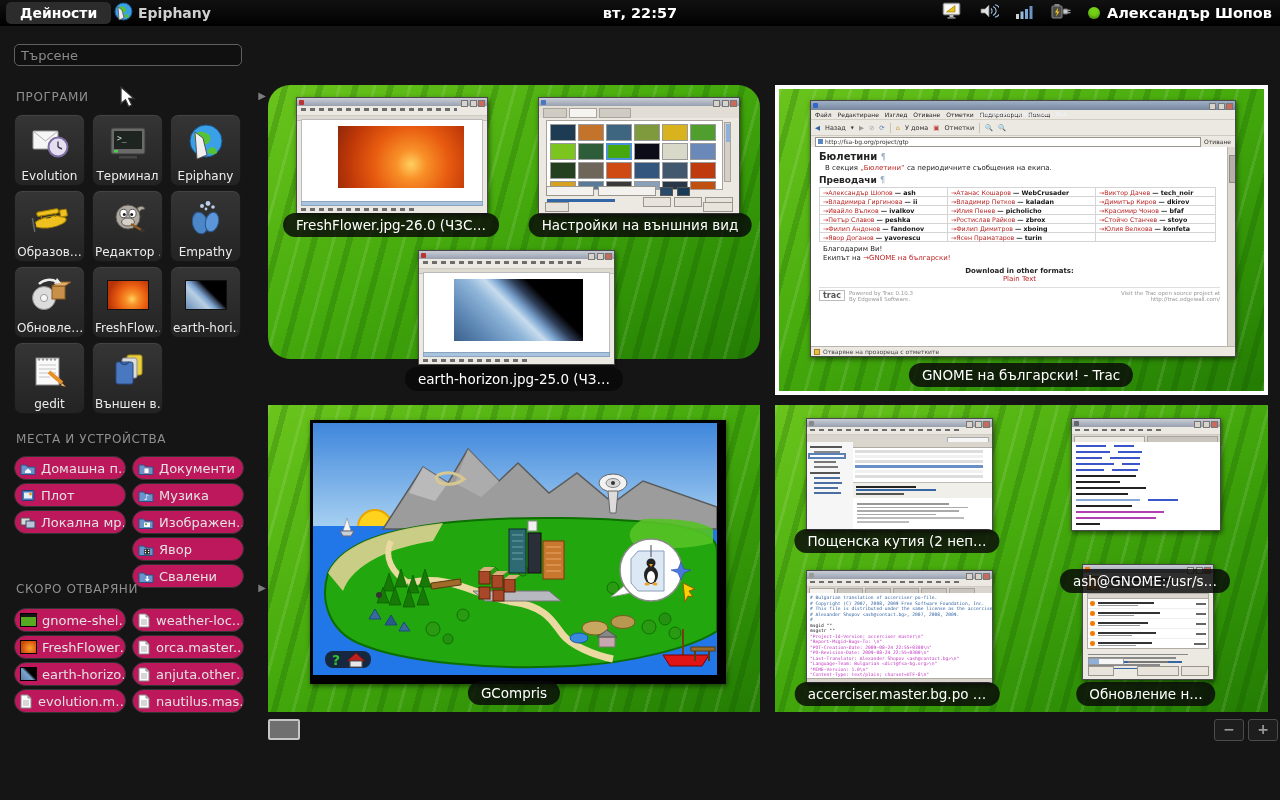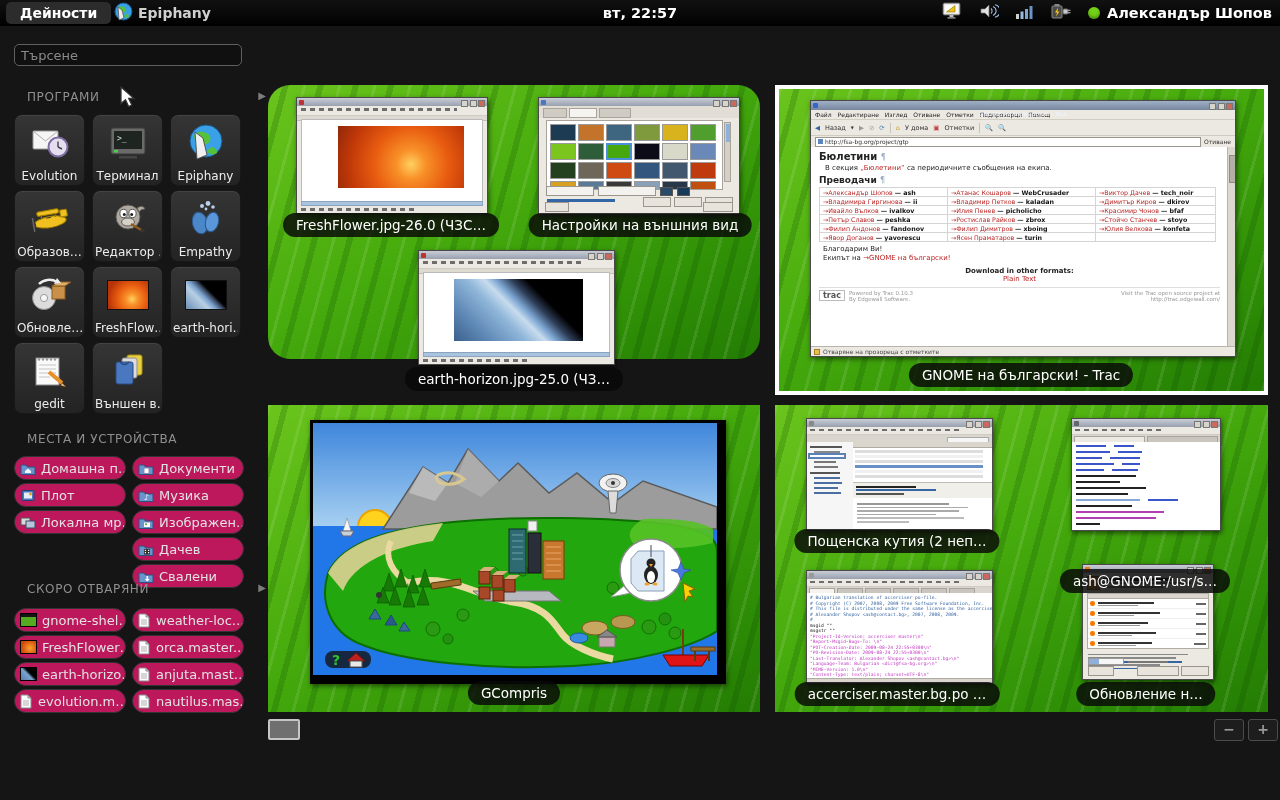--- a/index.html
+++ b/index.html
@@ -14,21 +14,21 @@
   .tb-clock{position:absolute;left:560px;width:160px;top:0;height:26px;line-height:26px;text-align:center;
     color:#fff;font-weight:bold;font-size:14.5px;}
   .tb-tray{position:absolute;right:8px;top:0;height:26px;display:flex;align-items:center;gap:17px;}
   .tb-user{display:flex;align-items:center;gap:7px;color:#fff;font-weight:bold;font-size:14.5px;}
   .presence-dot{width:12px;height:12px;border-radius:50%;background:#73d216;box-shadow:inset 0 -2px 3px rgba(0,0,0,.3);}
   
   #sidebar{position:absolute;left:0;top:26px;width:256px;height:774px;padding-left:28px;}
   #search{position:absolute;left:14px;top:18px;width:214px;height:20px;background:#101010;border:1px solid #5f5f5f;
     border-radius:5px;color:#bdbdbd;font-size:13px;padding:0 6px;outline:none;font-family:inherit;}
   #search::placeholder{color:#8a8a8a;}
-  .sb-header{position:absolute;left:16px;color:#8f8f8f;font-size:12px;letter-spacing:.6px;margin-left:11px;}
+  .sb-header{position:absolute;left:16px;color:#8f8f8f;font-size:12px;letter-spacing:.6px;}
   .sb-arrow{position:absolute;right:18px;color:#7d7d7d;font-size:10px;}
   .appgrid{position:absolute;left:14px;top:88px;width:228px;display:grid;grid-template-columns:repeat(3,71px);
     grid-auto-rows:72px;gap:4px 7px;}
   .tile{background:linear-gradient(180deg,#353535,#232323);border:1px solid #181818;border-radius:8px;
     box-shadow:inset 0 1px 0 rgba(255,255,255,.07);display:flex;flex-direction:column;align-items:center;justify-content:flex-end;}
   .tile .ticon{height:48px;display:flex;align-items:center;justify-content:center;margin-top:3px;}
   .tile .tlabel{color:#ececec;font-size:12px;line-height:18px;max-width:65px;overflow:hidden;white-space:nowrap;}
   .pillcol{position:absolute;width:112px;}
   .pill{height:22px;margin-bottom:3px;background:#be185d;border:1px solid #343434;border-radius:12px;
     display:flex;align-items:center;overflow:hidden;}
@@ -350,21 +350,21 @@
       </div>
       <div class="pill">
         <svg width="16" height="13">
             <path d="M1,3 h5 l1.5,2 H15 v7.5 H1 z" fill="#6a94cc" stroke="#2f4f7f"></path>
             <rect x="6" y="6" width="6" height="5.5" fill="#333"></rect>
             <rect x="6.8" y="6.8" width="1.2" height="1.2" fill="#fff"></rect>
             <rect x="6.8" y="9" width="1.2" height="1.2" fill="#fff"></rect>
             <rect x="10" y="6.8" width="1.2" height="1.2" fill="#fff"></rect>
             <rect x="10" y="9" width="1.2" height="1.2" fill="#fff"></rect>
           </svg>
-        <span class="plabel">Дачев</span>
+        <span class="plabel">Явор</span>
       </div>
       <div class="pill">
         <svg width="16" height="13">
             <path d="M1,3 h5 l1.5,2 H15 v7.5 H1 z" fill="#6a94cc" stroke="#2f4f7f"></path>
             <polygon points="8.5,6 8.5,9 6.8,9 9.3,11.5 11.8,9 10.1,9 10.1,6" fill="#fff"></polygon>
           </svg>
         <span class="plabel">Свалени</span>
       </div>
     </div>
 
@@ -425,21 +425,21 @@
       <div class="pill">
         <svg width="13" height="15" style="margin-left:5px;">
             <path d="M1,1 h7 l3,3 v10 H1 z" fill="#fdfdfd" stroke="#8a8a8a"></path>
             <path d="M8,1 l3,3 h-3 z" fill="#d8d8d8" stroke="#8a8a8a"></path>
             <g stroke="#b0b0b0">
               <line x1="3" y1="7" x2="9" y2="7"></line>
               <line x1="3" y1="9" x2="9" y2="9"></line>
               <line x1="3" y1="11" x2="9" y2="11"></line>
             </g>
           </svg>
-        <span class="plabel">anjuta.mast…</span>
+        <span class="plabel">anjuta.other…</span>
       </div>
       <div class="pill">
         <svg width="13" height="15" style="margin-left:5px;">
             <path d="M1,1 h7 l3,3 v10 H1 z" fill="#fdfdfd" stroke="#8a8a8a"></path>
             <path d="M8,1 l3,3 h-3 z" fill="#d8d8d8" stroke="#8a8a8a"></path>
             <g stroke="#b0b0b0">
               <line x1="3" y1="7" x2="9" y2="7"></line>
               <line x1="3" y1="9" x2="9" y2="9"></line>
               <line x1="3" y1="11" x2="9" y2="11"></line>
             </g>

